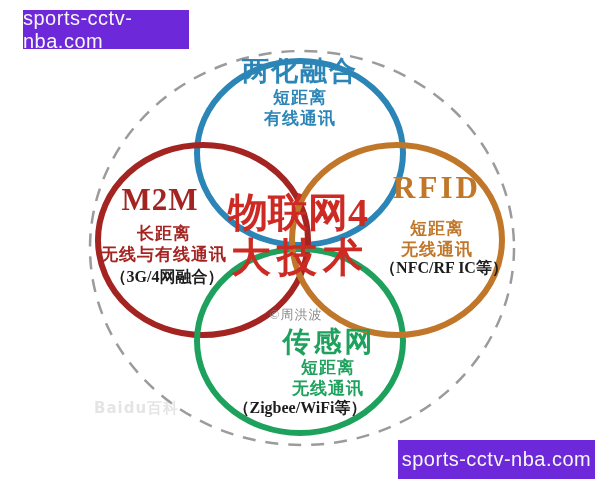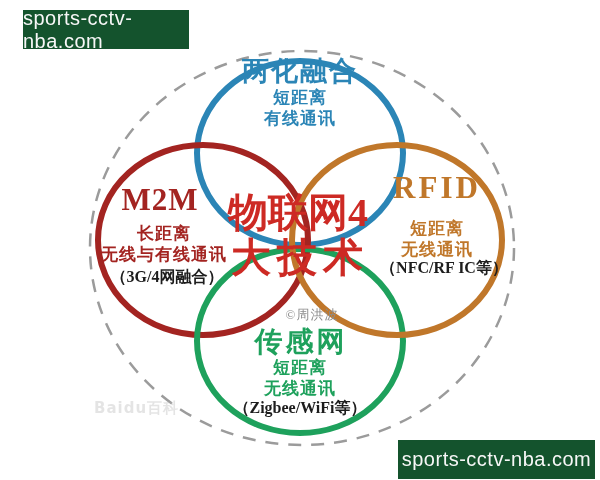--- a/index.html
+++ b/index.html
@@ -6,34 +6,34 @@
   .stage{
     position:relative;width:600px;height:480px;background:#ffffff;
     overflow:hidden;font-family:"Liberation Serif","DejaVu Serif",serif;
   }
   .stage svg{position:absolute;left:0;top:0;}
   .t{position:absolute;transform:translateX(-50%);white-space:nowrap;text-align:center;line-height:1;}
   
   .c-blue{color:#2b85b6;}
   .c-red{color:#a32421;}
   .c-orange{color:#c0772a;}
-  .c-green{color:#1ea15c;}
+  .c-green{color:#1ea15c;margin-left:28px;}
   .c-black{color:#1d1d1d;}
   .title-lg{font-weight:bold;}
   .top-title{font-size:27px;letter-spacing:2px;font-family:Liberation Serif, serif;}
   .left-title{font-size:31px;letter-spacing:1px;}
   .right-title{font-size:31px;letter-spacing:3px;}
   .bottom-title{font-size:28px;letter-spacing:3px;}
   .sub{font-size:17px;letter-spacing:1px;font-weight:bold;}
   .note{font-size:16px;font-weight:bold;letter-spacing:0;}
   .center-line{font-size:40px;font-weight:bold;color:#cd2a24;}
   .center-line2{letter-spacing:6px;}
   .attribution{font-size:13px;color:#8c8c8c;letter-spacing:1px;}
   .wm-box{
-    position:absolute;background:#14532d;color:#f7f7f7;
+    position:absolute;background:#6d28d9;color:#f7f7f7;
     font-family:"Liberation Sans","DejaVu Sans",sans-serif;
     font-size:20px;display:flex;align-items:center;justify-content:center;
     letter-spacing:0.5px;
   }
   .wm-topleft{left:23px;top:10px;width:166px;height:39px;}
   .wm-bottomright{left:398px;top:440px;width:197px;height:39px;}
   .faint-wm{
     position:absolute;left:94px;top:399px;font-family:"DejaVu Sans",sans-serif;
     font-size:15px;font-weight:bold;color:#b5b5b5;opacity:0.35;letter-spacing:1px;
     transform:none;
@@ -67,21 +67,21 @@
   <div class="t note c-black" style="left:444px;top:260px;text-align:center;">（NFC/RF IC等）</div>
 
   <div class="t title-lg bottom-title c-green" style="left:301px;top:328px;">传感网</div>
   <div class="t sub c-green" style="left:300px;top:359px;">短距离</div>
   <div class="t sub c-green" style="left:300px;top:380px;">无线通讯</div>
   <div class="t note c-black" style="left:300px;top:400px;">（Zigbee/WiFi等）</div>
 
   <div class="t center-line" style="left:298px;top:193px;">物联网4</div>
   <div class="t center-line center-line2" style="left:300px;top:238px;">大技术</div>
 
-  <div class="t attribution" style="left:312px;top:308px;font-family:Liberation Serif, serif;">©周洪波</div>
+  <div class="t attribution" style="left:296px;top:308px;font-family:Liberation Serif, serif;">©周洪波</div>
 
   <div class="wm-box wm-topleft">
     <span>sports-cctv-nba.com</span>
   </div>
   <div class="wm-box wm-bottomright">
     <span>sports-cctv-nba.com</span>
   </div>
 
   <div class="faint-wm">Baidu百科</div>
 

